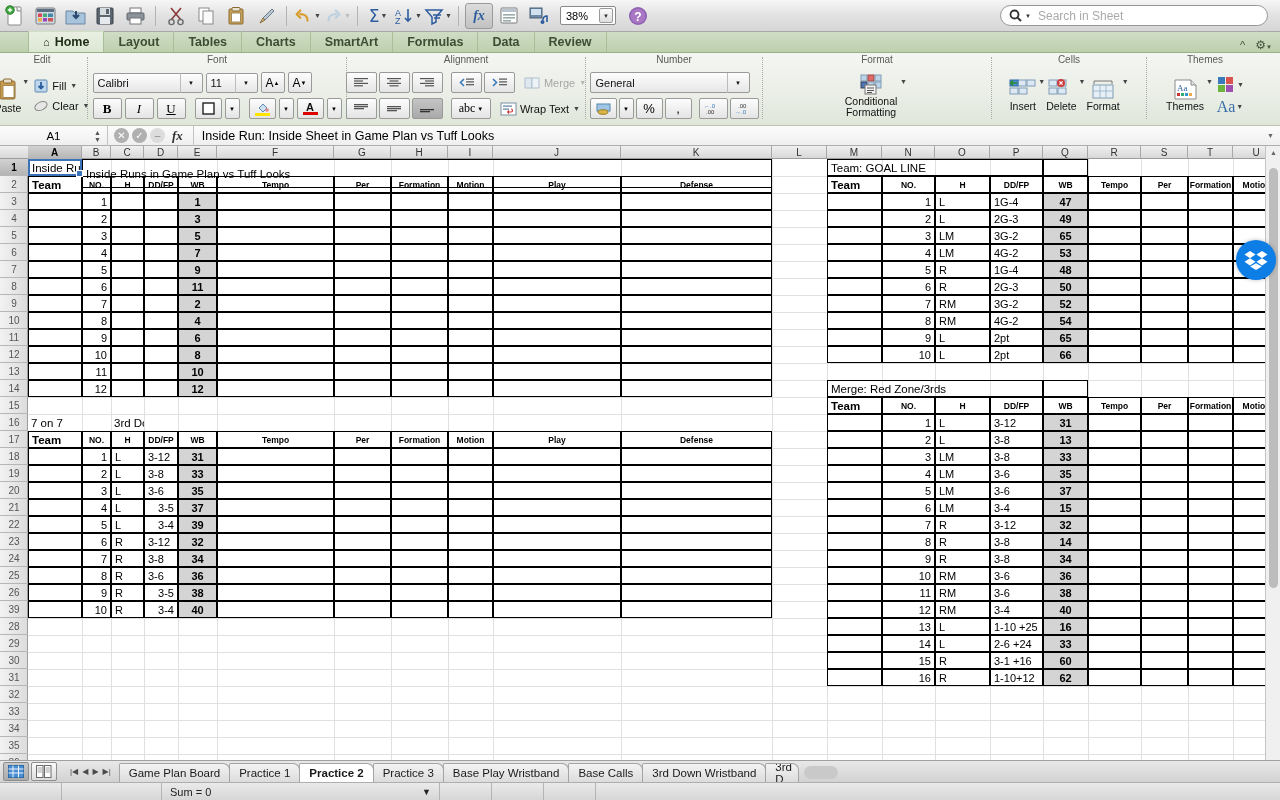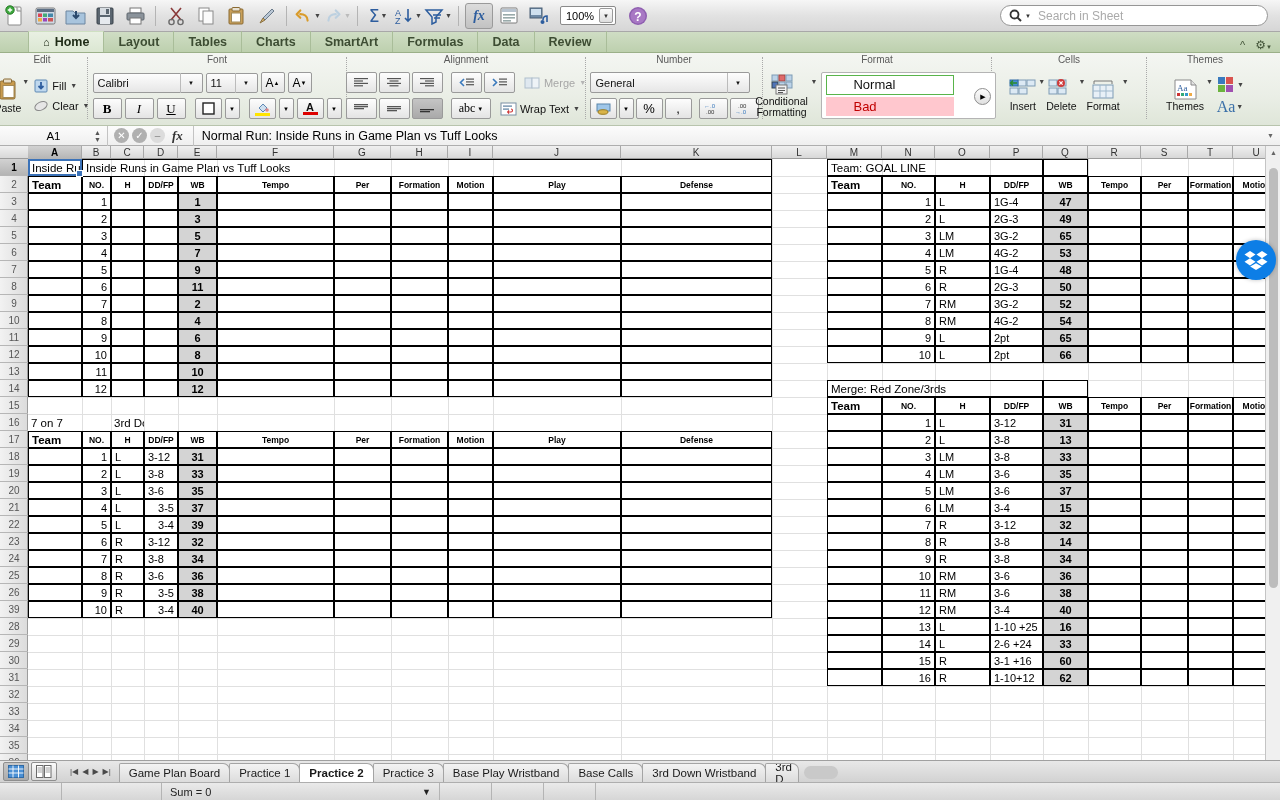--- a/index.html
+++ b/index.html
@@ -270,21 +270,21 @@
     </div>
   <div class="tb-btn">
     <svg width="21" height="19" viewBox="0 0 21 19">
         <rect x="1" y="2" width="12" height="10" fill="#6f8aa6" stroke="#4a5f75"></rect>
         <rect x="2" y="3" width="10" height="6" fill="#cfe0ef"></rect>
         <path d="M14 14c0-3 2-4 4-4v6" stroke="#2d5d9e" stroke-width="1.6" fill="none"></path>
         <circle cx="13.5" cy="16" r="2" fill="#2d5d9e"></circle>
       </svg>
     </div>
   <div class="zoombox">
-    <span class="zv">100%</span>
+    <span class="zv">38%</span>
     <span class="zc">▼</span>
   </div>
   <div class="tb-btn" style="margin-left:8px;">
     <svg width="20" height="20" viewBox="0 0 20 20">
         <circle cx="10" cy="10" r="9" fill="#8f5fb0"></circle>
         <circle cx="10" cy="10" r="7.5" fill="#a878c4"></circle>
         <text x="10" y="15" font-size="12" fill="#fff" text-anchor="middle" font-family="sans-serif" font-weight="bold">?</text>
       </svg>
     </div>
   <div id="searchwrap">
@@ -584,29 +584,20 @@
             <rect x="16" y="1" width="6" height="6" fill="#bcd3e8" stroke="#7e9bb5"></rect>
             <rect x="2" y="8" width="6" height="6" fill="#4f74b8" stroke="#345"></rect>
             <rect x="9" y="8" width="6" height="6" fill="#bcd3e8" stroke="#7e9bb5"></rect>
             <rect x="16" y="8" width="6" height="6" fill="#bcd3e8" stroke="#7e9bb5"></rect>
             <rect x="6" y="11" width="11" height="9" fill="#f2f2f2" stroke="#777"></rect>
             <path d="M8 14h7M8 16.5h7M8 18.5h5" stroke="#555" stroke-width="1"></path>
           </svg>
         <span class="cap">Conditional Formatting</span>
       </div>
       <span class="tb-caret" style="align-self:flex-start;margin-top:12px;">▼</span>
-      <div class="stylebox">
-        <div class="stylerow normal">
-            <span>Normal</span>
-          </div>
-        <div class="stylerow bad">
-            <span>Bad</span>
-          </div>
-        <div class="spinner">▶</div>
-      </div>
     </div>
   </div>
   <div class="gsep"></div>
 
   <div class="rgroup" style="width:148px">
     <div class="gtitle">Cells</div>
     <div class="gbody" style="gap:1px;">
       <div style="display:flex;flex-direction:column;align-items:center;">
         <svg width="27" height="22" viewBox="0 0 27 22">
             <rect x="9" y="1" width="8" height="6" fill="#dce9f4" stroke="#7e9bb5"></rect>
@@ -685,21 +676,21 @@
   <div id="namebox">
     <span>A1</span>
     <span class="nbstep">▲<br>▼</span>
   </div>
   <div id="fbtools">
     <span class="fbicon">✕</span>
     <span class="fbicon">✓</span>
     <span class="fbicon" style="background:#dcdcdc;color:#888;">–</span>
     <span id="fxtxt">fx</span>
   </div>
-  <div id="fcontent">Normal Run: Inside Runs in Game Plan vs Tuff Looks</div>
+  <div id="fcontent">Inside Run: Inside Sheet in Game Plan vs Tuff Looks</div>
   <span style="font-size:7px;color:#666;padding-right:6px;">▼</span>
 </div>
 
 <div id="gridarea">
   <div id="corner"></div>
   <div id="colhdr">
       <div class="ch sel" style="left: 28px; width: 54px;">A</div>
       <div class="ch" style="left: 82px; width: 29px;">B</div>
       <div class="ch" style="left: 111px; width: 33px;">C</div>
       <div class="ch" style="left: 144px; width: 34px;">D</div>
@@ -810,21 +801,21 @@
       <div class="gl-h" style="top: 459px;"></div>
       <div class="gl-h" style="top: 476px;"></div>
       <div class="gl-h" style="top: 493px;"></div>
       <div class="gl-h" style="top: 510px;"></div>
       <div class="gl-h" style="top: 527px;"></div>
       <div class="gl-h" style="top: 544px;"></div>
       <div class="gl-h" style="top: 561px;"></div>
       <div class="gl-h" style="top: 578px;"></div>
       <div class="gl-h" style="top: 595px;"></div>
       <div class="cell b title" style="left: 0px; width: 54px; top: 0px; height: 17px;">Inside Run:</div>
-      <div class="cell b title" style="left: 54px; width: 690px; top: 0px; height: 18px;">Inside Runs in Game Plan vs Tuff Looks</div>
+      <div class="cell b title" style="left: 54px; width: 690px; top: 0px; height: 29px;">Inside Runs in Game Plan vs Tuff Looks</div>
       <div class="cell b hdrL" style="left: 0px; width: 54px; top: 17px; height: 17px;">Team</div>
       <div class="cell b hdr" style="left: 54px; width: 29px; top: 17px; height: 17px;">NO.</div>
       <div class="cell b hdr" style="left: 83px; width: 33px; top: 17px; height: 17px;">H</div>
       <div class="cell b hdr" style="left: 116px; width: 34px; top: 17px; height: 17px;">DD/FP</div>
       <div class="cell b hdr" style="left: 150px; width: 39px; top: 17px; height: 17px;">WB</div>
       <div class="cell b hdr" style="left: 189px; width: 117px; top: 17px; height: 17px;">Tempo</div>
       <div class="cell b hdr" style="left: 306px; width: 57px; top: 17px; height: 17px;">Per</div>
       <div class="cell b hdr" style="left: 363px; width: 57px; top: 17px; height: 17px;">Formation</div>
       <div class="cell b hdr" style="left: 420px; width: 45px; top: 17px; height: 17px;">Motion</div>
       <div class="cell b hdr" style="left: 465px; width: 128px; top: 17px; height: 17px;">Play</div>

